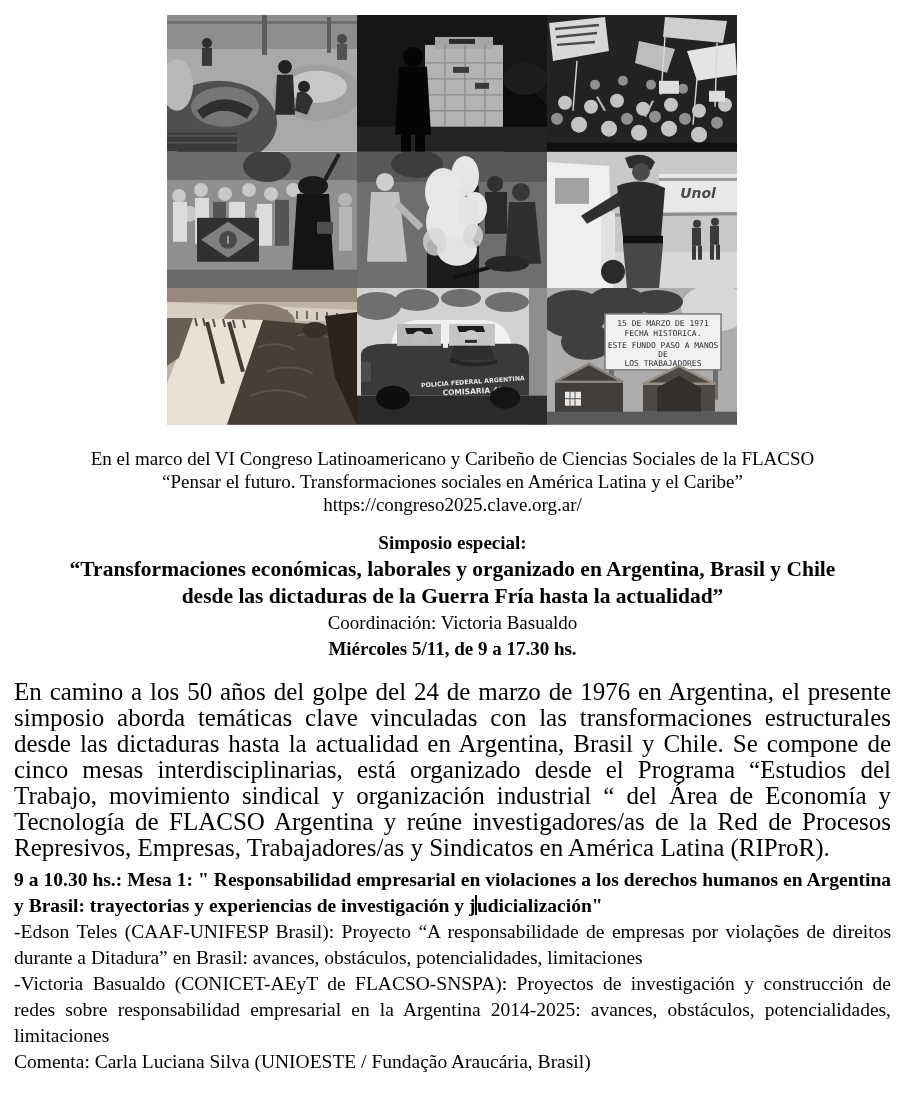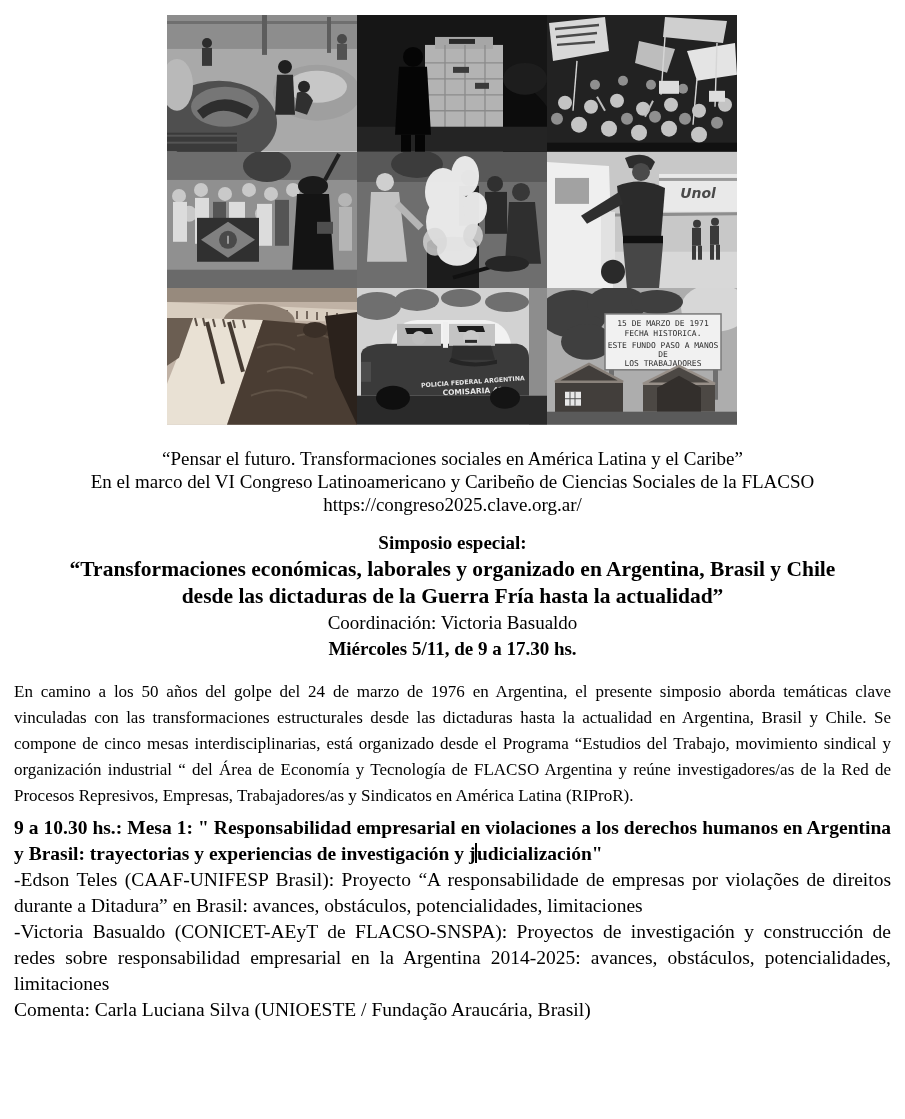--- a/index.html
+++ b/index.html
@@ -10,21 +10,21 @@
               display:grid;grid-template-columns:repeat(3,1fr);grid-template-rows:repeat(3,1fr);}
   .photo{overflow:hidden;}
   .photo svg{display:block;width:100%;height:100%;}
   
   .content{position:absolute;left:14px;right:14px;top:447px;font-size:19px;}
   .intro{text-align:center;line-height:23px;}
   .symposium{margin-top:14px;text-align:center;line-height:26px;}
   .symposium .label{font-weight:bold;}
   .symposium .title{font-weight:bold;font-size:21.5px;line-height:27px;}
   .datetime{text-align:center;font-weight:bold;line-height:26px;}
-  .description{margin-top:17px;font-size:17px;line-height:26px;text-align:justify;}
+  .description{margin-top:17px;font-size:25px;line-height:26px;text-align:justify;}
   .mesa{margin-top:6px;font-size:19.5px;line-height:26px;text-align:justify;}
   .mesa-heading{font-weight:bold;}
   .caret{display:inline-block;width:1.5px;height:20px;background:#000;vertical-align:-3px;}
   .plain{white-space:pre-wrap;}
 </style>
 </head>
 <body>
 
 <div class="page">
 
@@ -346,22 +346,22 @@
             <line x1="18" y1="111" x2="34" y2="111"></line>
           </g>
         <rect x="0" y="124" width="190" height="13" fill="#5a5a5a"></rect>
       </svg>
     </div>
   </div>
 
   <div class="content">
 
     <div class="intro">
+      <div>En el marco del VI Congreso Latinoamericano y Caribeño de Ciencias Sociales de la FLACSO</div>
       <div>“Pensar el futuro. Transformaciones sociales en América Latina y el Caribe”</div>
-      <div>En el marco del VI Congreso Latinoamericano y Caribeño de Ciencias Sociales de la FLACSO</div>
       <div>https://congreso2025.clave.org.ar/</div>
     </div>
 
     <div class="symposium">
       <div class="label">Simposio especial:</div>
       <div class="title">“Transformaciones económicas, laborales y organizado en Argentina, Brasil y Chile</div>
       <div class="title">desde las dictaduras de la Guerra Fría hasta la actualidad”</div>
       <div>Coordinación: Victoria Basualdo</div>
     </div>
 

